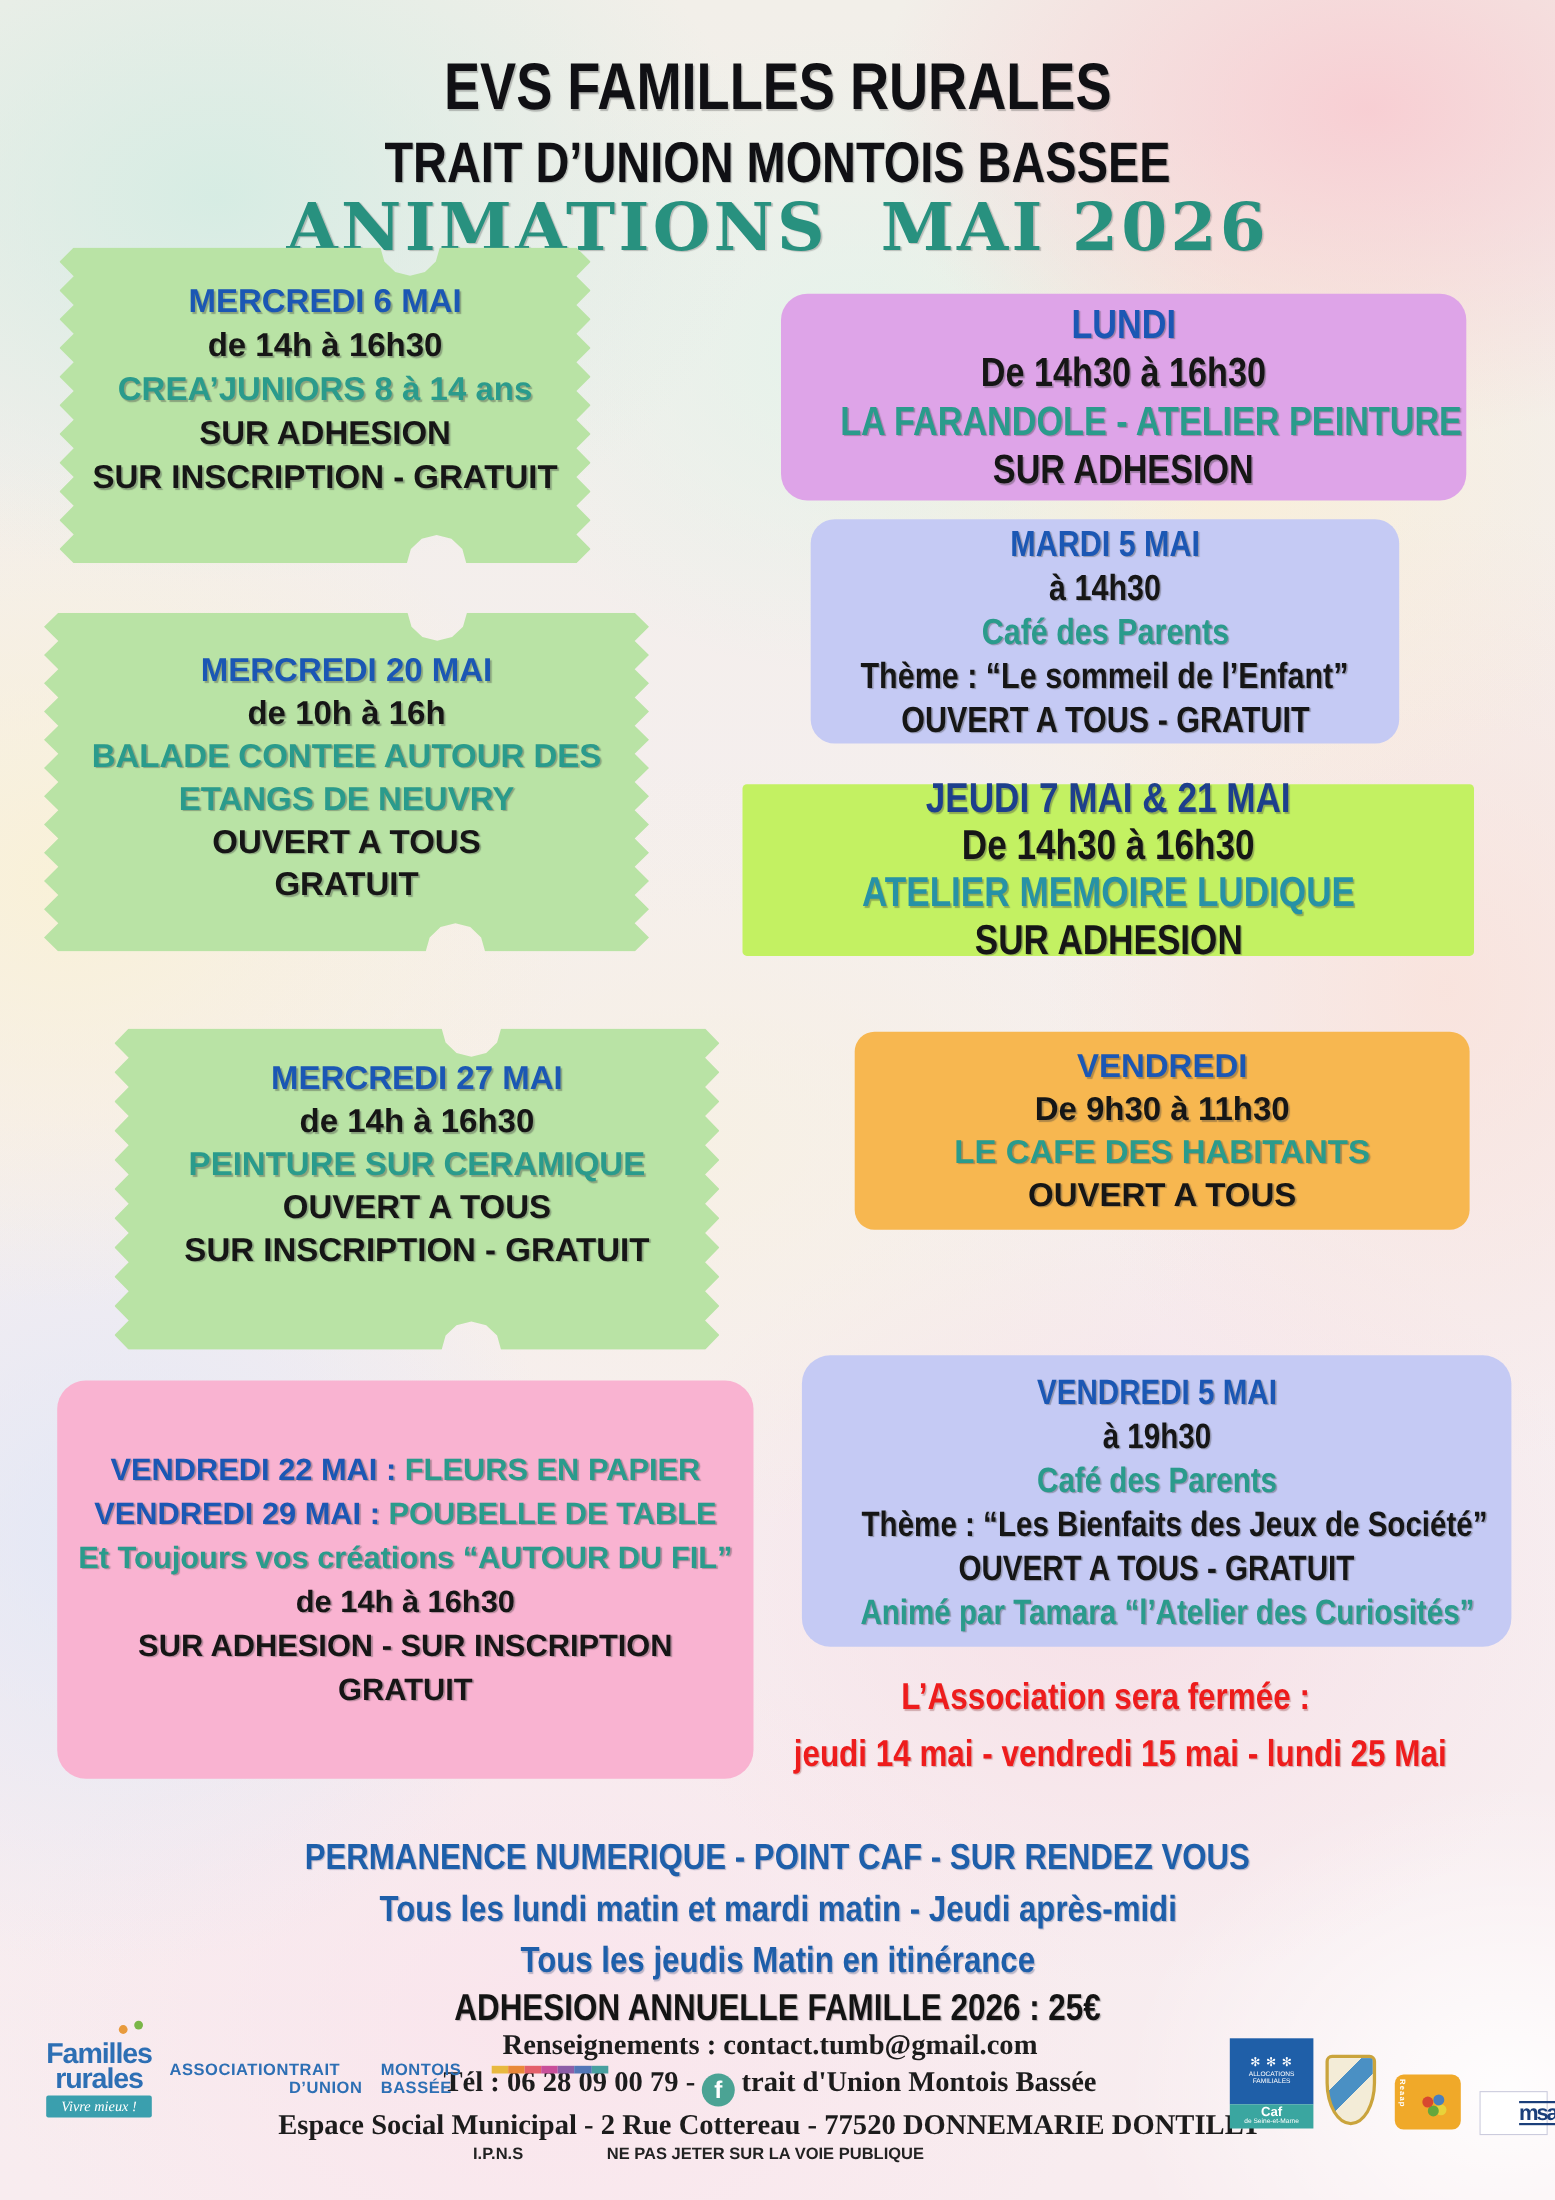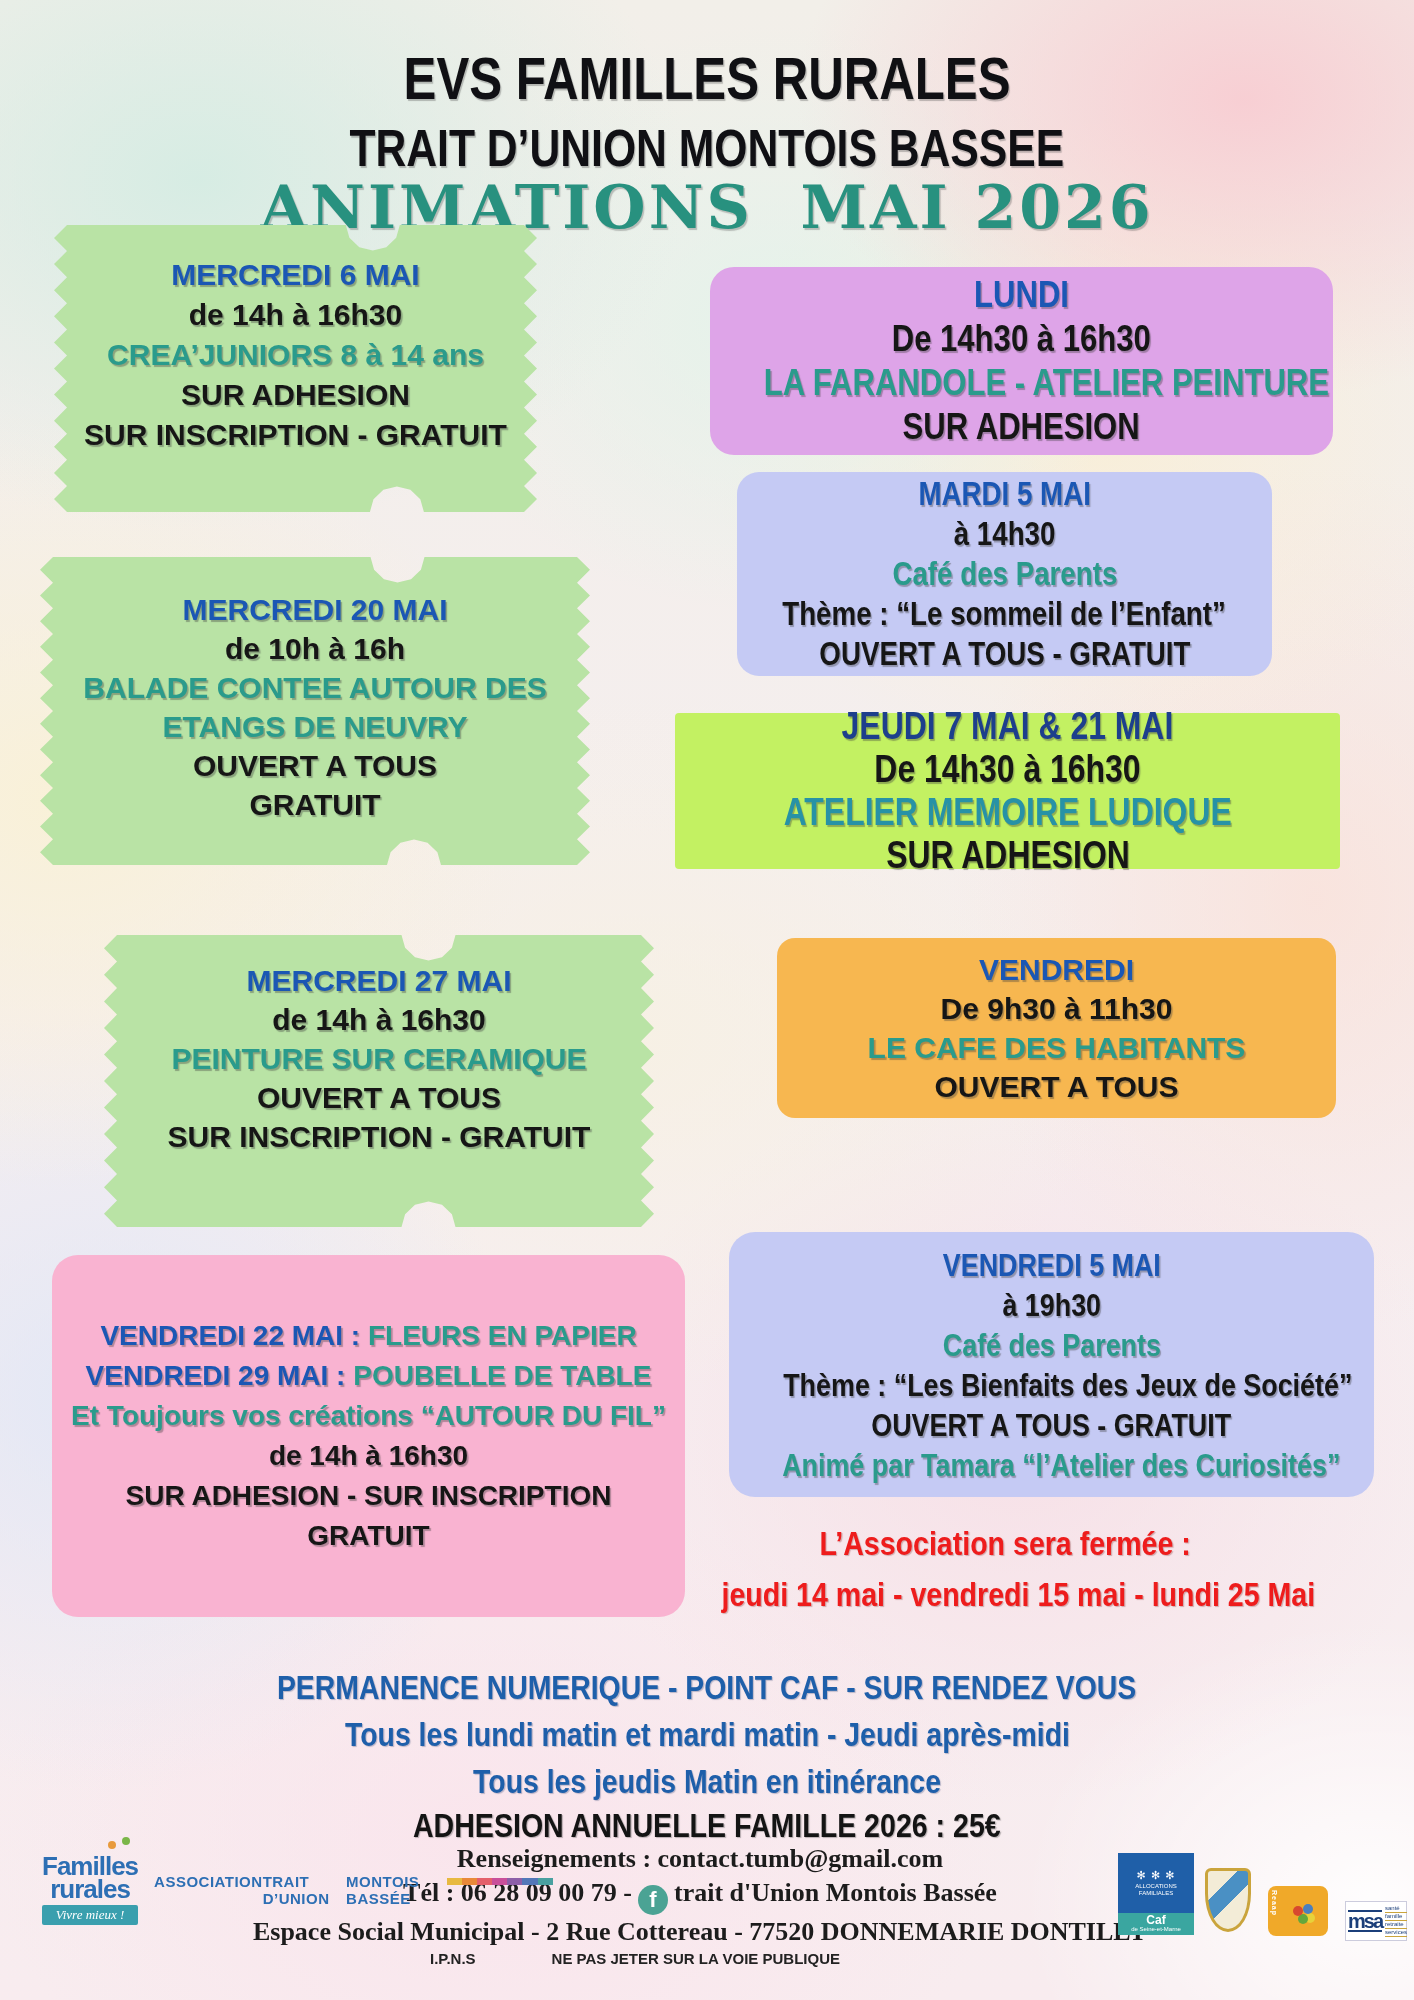--- a/index.html
+++ b/index.html
@@ -107,21 +107,21 @@
   #logo-reaap{position:absolute; left:1268px; top:1886px; width:60px; height:50px; background:#f0a929;
     border-radius:8px; display:flex; align-items:center; justify-content:center;}
   .reaap-v{position:absolute; left:3px; top:4px; color:#fff; font-size:7px; font-weight:bold; writing-mode:vertical-lr; letter-spacing:1px;}
   .reaap-dots{width:10px; height:10px; border-radius:50%; background:#d8482f;
     box-shadow:10px -2px 0 #4a7fbe, 5px 8px 0 #64a73c, 12px 7px 0 #e8d23a;}
 
   
   #logo-msa{position:absolute; left:1345px; top:1901px; width:62px; height:40px; background:#fff;
     border:1px solid #ccd; display:flex; align-items:center; padding:2px; box-sizing:border-box;}
   .msa-word{color:#1b3f7a; font-weight:bold; font-size:20px; letter-spacing:-2px; line-height:18px;
-    border-top:2px solid #1b3f7a; border-bottom:2px solid #1b3f7a;}
+    border-top:2px solid #1b3f7a; border-bottom:2px solid #1b3f7a;margin-left:33px;}
   .msa-words{display:flex; flex-direction:column; margin-left:3px;}
   .msa-words span{font-size:6px; line-height:7px; color:#1b3f7a; border-bottom:1px solid #caa43c;}
 </style>
 </head>
 <body>
 
 <div id="poster">
 
   <div class="hdr-line" id="hdr1">
     <span class="line-inner">EVS FAMILLES RURALES</span>

